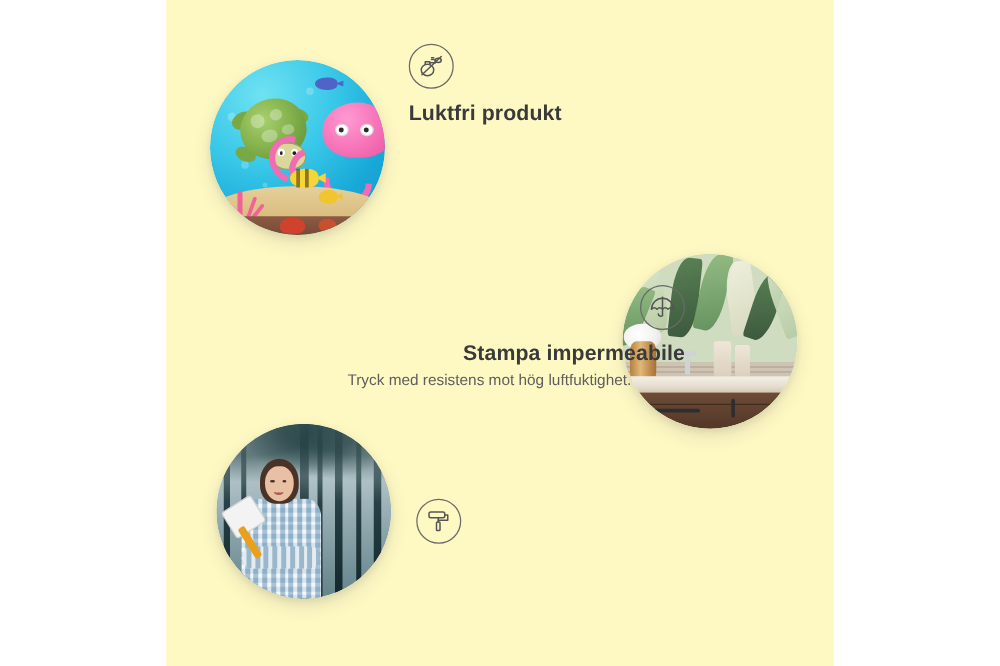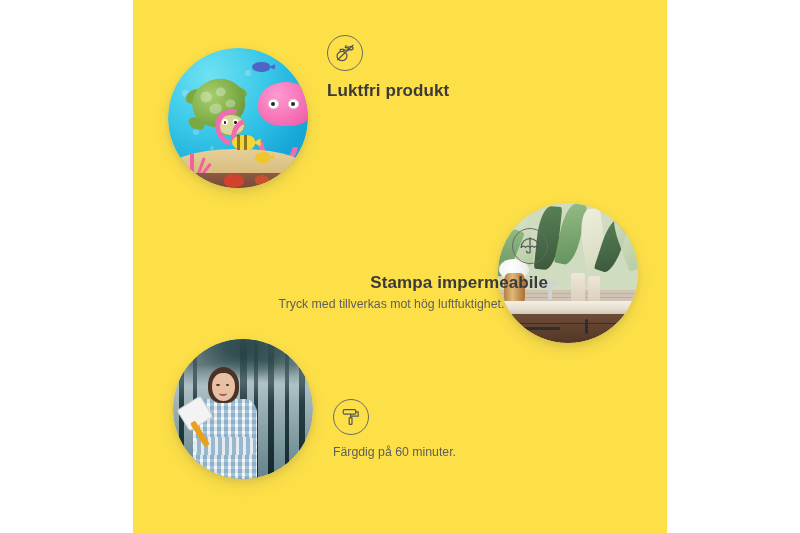--- a/index.html
+++ b/index.html
@@ -21,21 +21,21 @@
     background: #ffffff;
   }
 
   
   #panel {
     position: absolute;
     left: 133px;
     top: 0;
     width: 534px;
     height: 533px;
-    background: #fde047;
+    background: #fef9c3;
     overflow: hidden;
   }
 
   
   .photo-circle {
     position: absolute;
     border-radius: 50%;
     overflow: hidden;
     box-shadow: 0 6px 14px rgba(90,90,95,0.16), 0 2px 5px rgba(90,90,95,0.10);
   }
@@ -537,29 +537,28 @@
       <div class="icon-circle">
         <svg width="24" height="24" viewBox="0 0 24 24" fill="none" stroke="#555" stroke-width="1.2" stroke-linecap="round" stroke-linejoin="round">
           <path d="M3.2 13.4 A8.8 8.8 0 0 1 20.8 13.4"></path>
           <path d="M3.2 13.4 q2.2 -2.6 4.4 0 q2.2 -2.6 4.4 0 q2.2 -2.6 4.4 0 q2.2 -2.6 4.4 0"></path>
           <path d="M12 4.6 L12 18.4"></path>
           <path d="M12 18.4 a2 2 0 0 1 -3.4 -1.3"></path>
           <circle cx="12" cy="3.9" r="0.75" fill="#555" stroke="none"></circle>
         </svg>
       </div>
       <p class="f-title">Stampa impermeabile</p>
-      <p class="f-body">Tryck med tillverkas mot hög luftfuktighet.</p>
+      <p class="f-body">Tryck med resistens mot hög luftfuktighet.</p>
     </div>
 
     <div class="feature-text" id="feature-mount">
       <div class="icon-circle">
         <svg width="24" height="24" viewBox="0 0 24 24" fill="none" stroke="#555" stroke-width="1.2" stroke-linecap="round" stroke-linejoin="round">
           <rect x="4.2" y="4.6" width="12.6" height="4.6" rx="1.4"></rect>
           <path d="M16.8 6.9 L19.2 6.9 L19.2 11.2 L11.6 11.2"></path>
           <path d="M11.6 9.6 L11.6 12.6"></path>
           <rect x="10.2" y="12.6" width="2.8" height="6.8" rx="0.7"></rect>
         </svg>
       </div>
-      <p class="f-body">Färgdig på 60 minuter.</p>
     </div>
 
   </div>
 </div>
 
 </body></html>

